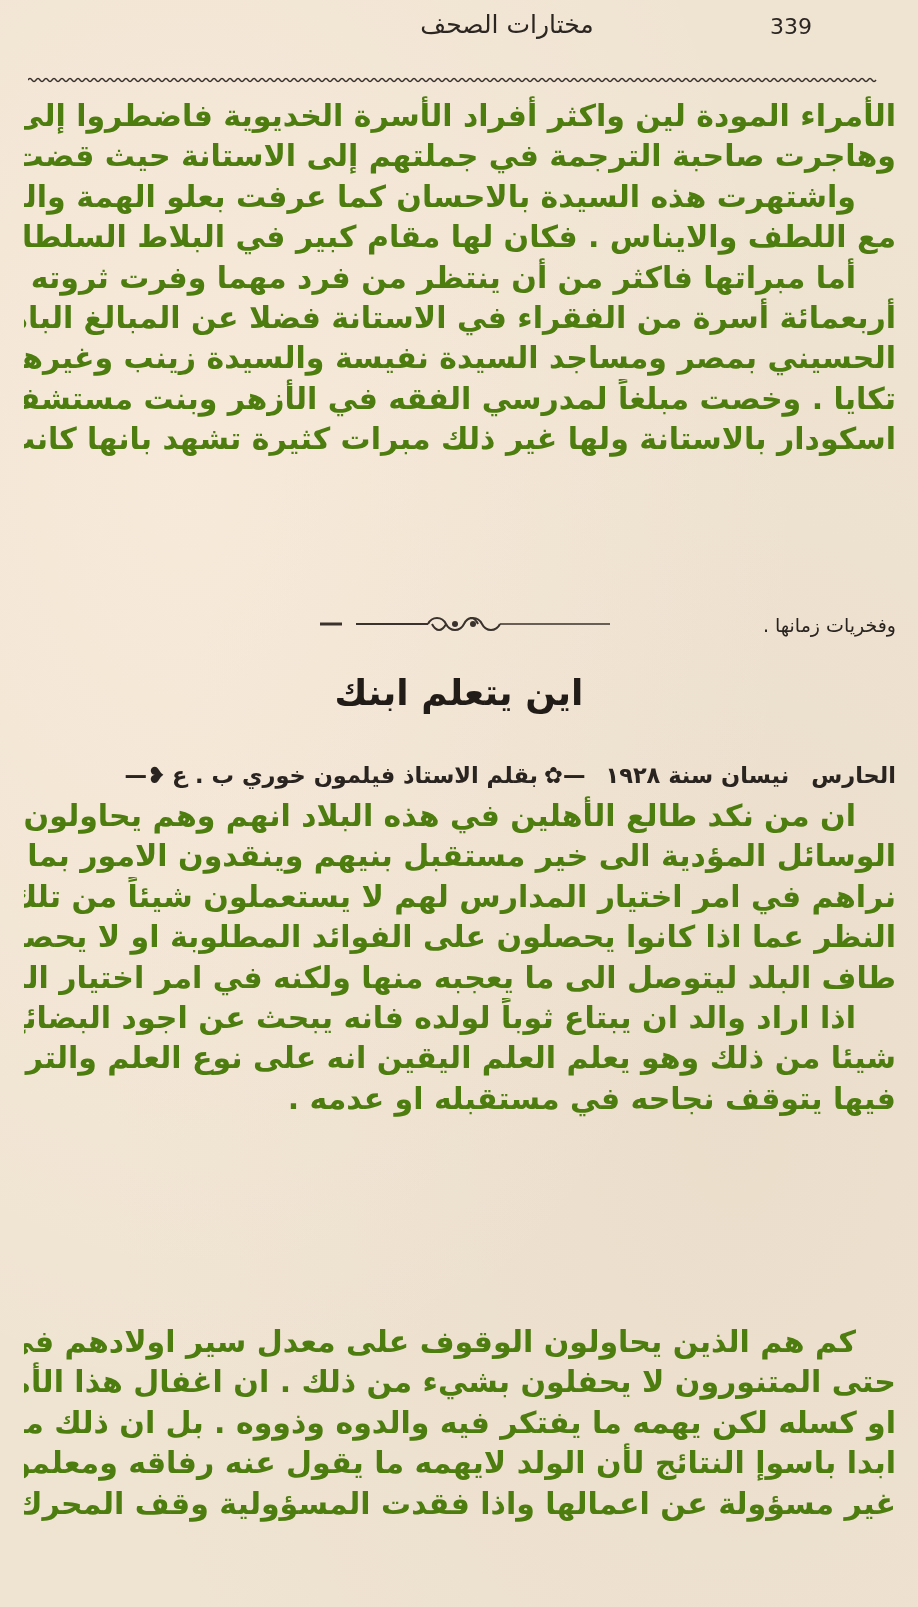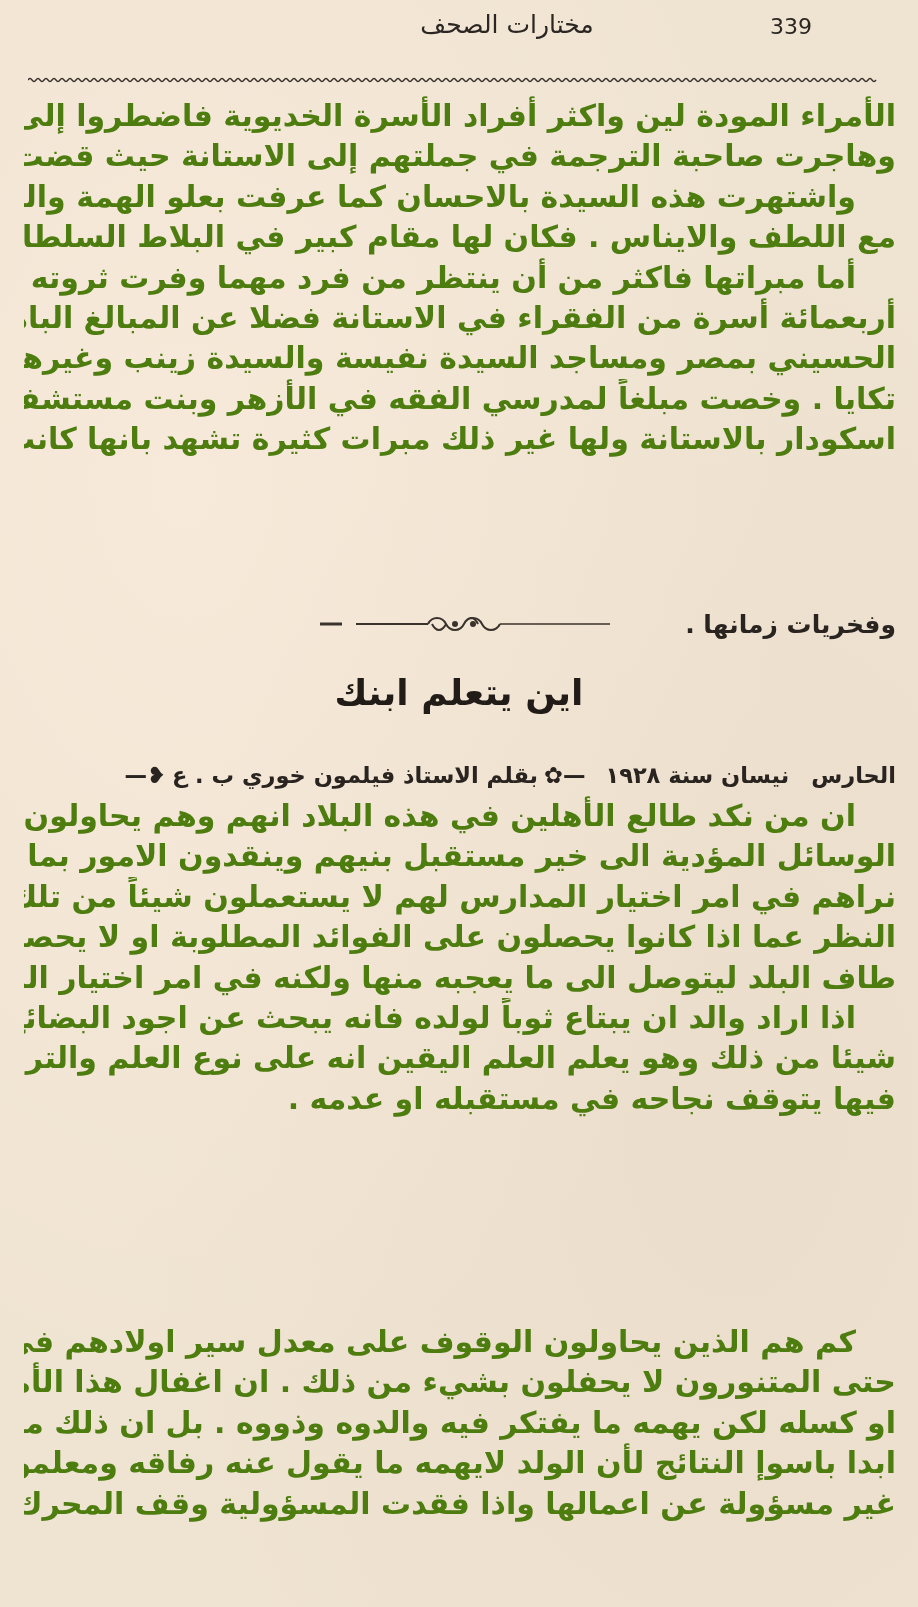--- a/index.html
+++ b/index.html
@@ -91,22 +91,22 @@
       top: 605px;
       left: 24px;
       width: 872px;
       height: 40px;
       direction: rtl;
     }
     .closing-text {
       position: absolute;
       right: 0;
       top: 0;
-      font-size: 25px;
-      font-weight: bold;
+      font-size: 19px;
+      font-weight: normal;
       line-height: 40px;
       color: #2a2420;
     }
     .ornament {
       position: absolute;
       left: 296px;
       top: 8px;
       width: 290px;
       height: 22px;
     }

